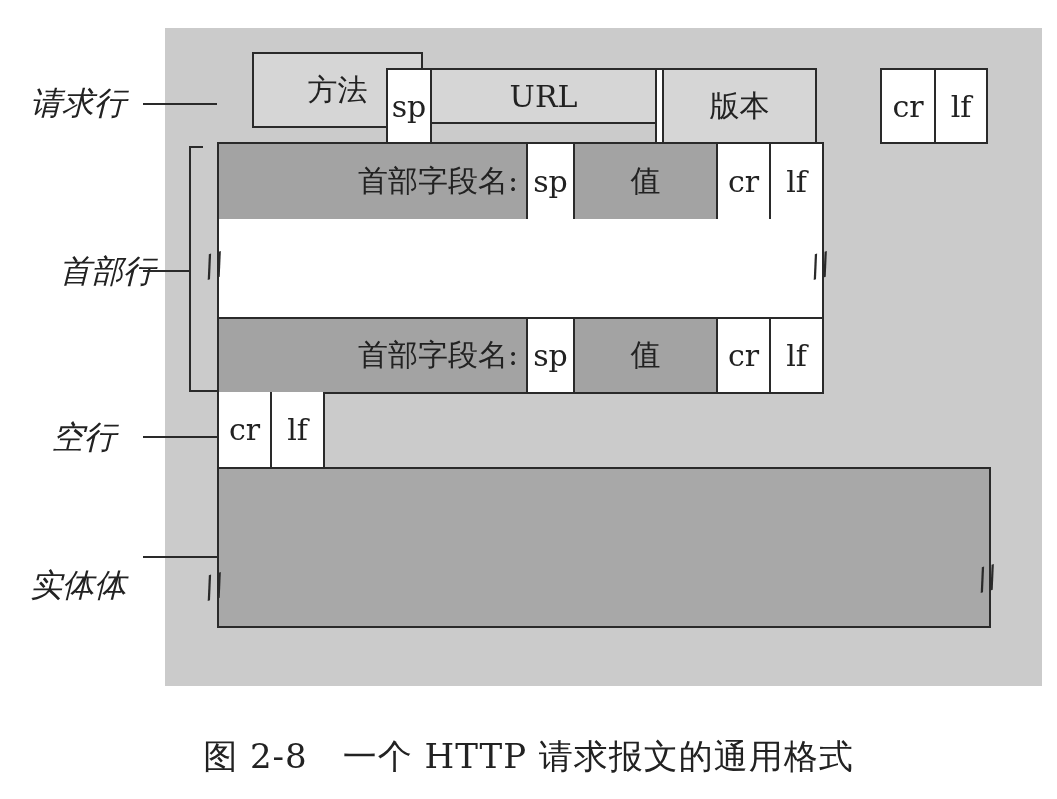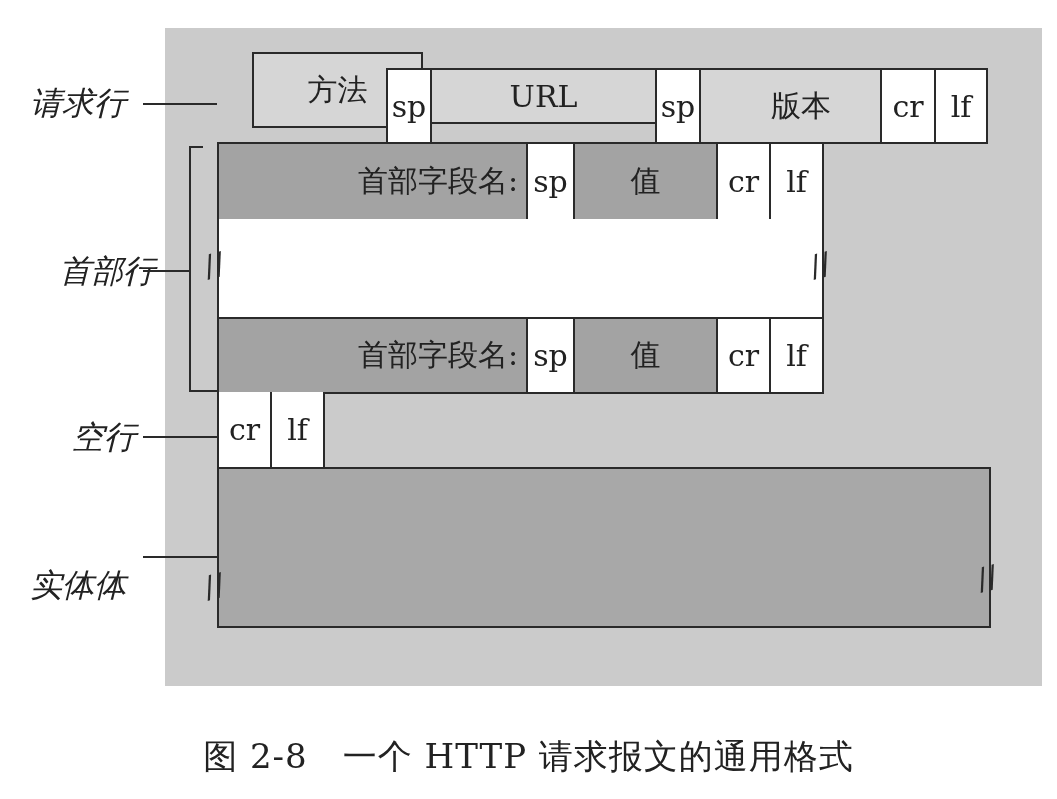--- a/index.html
+++ b/index.html
@@ -25,21 +25,21 @@
   </div>
 <div class="box white" style="left:386px;top:68px;width:46px;height:76px;">
     <span>sp</span>
   </div>
 <div class="box light" style="left:430px;top:68px;width:227px;height:56px;">
     <span>URL</span>
   </div>
 <div class="box white" style="left:655px;top:68px;width:46px;height:76px;">
     <span>sp</span>
   </div>
-<div class="box light" style="left:699px;top:68px;width:204px;height:76px;">
+<div class="box light" style="left:662px;top:68px;width:155px;height:76px;">
     <span>版本</span>
   </div>
 <div class="box white" style="left:880px;top:68px;width:56px;height:76px;">
     <span>cr</span>
   </div>
 <div class="box white" style="left:934px;top:68px;width:54px;height:76px;">
     <span>lf</span>
   </div>
 
 <div class="box dark" style="left:217px;top:142px;width:311px;height:79px;justify-content:flex-end;padding-right:8px;">
@@ -91,19 +91,19 @@
 
 <div class="lbl" style="left:30px;top:82px;">请求行</div>
 <div class="line" style="left:143px;top:103px;width:74px;"></div>
 
 <div class="lbl" style="left:32px;top:250px;margin-left:27px;">首部行</div>
 <div class="line" style="left:143px;top:270px;width:46px;"></div>
 <div class="vline" style="left:189px;top:146px;height:246px;"></div>
 <div class="line" style="left:189px;top:146px;width:14px;"></div>
 <div class="line" style="left:189px;top:390px;width:28px;"></div>
 
-<div class="lbl" style="left:72px;top:416px;">空行</div>
+<div class="lbl" style="left:52px;top:416px;">空行</div>
 <div class="line" style="left:143px;top:436px;width:74px;"></div>
 
 <div class="lbl" style="left:30px;top:564px;">实体体</div>
 <div class="line" style="left:143px;top:556px;width:74px;"></div>
 
 <div class="caption">图 2-8　一个 HTTP 请求报文的通用格式</div>
 
 </body></html>

